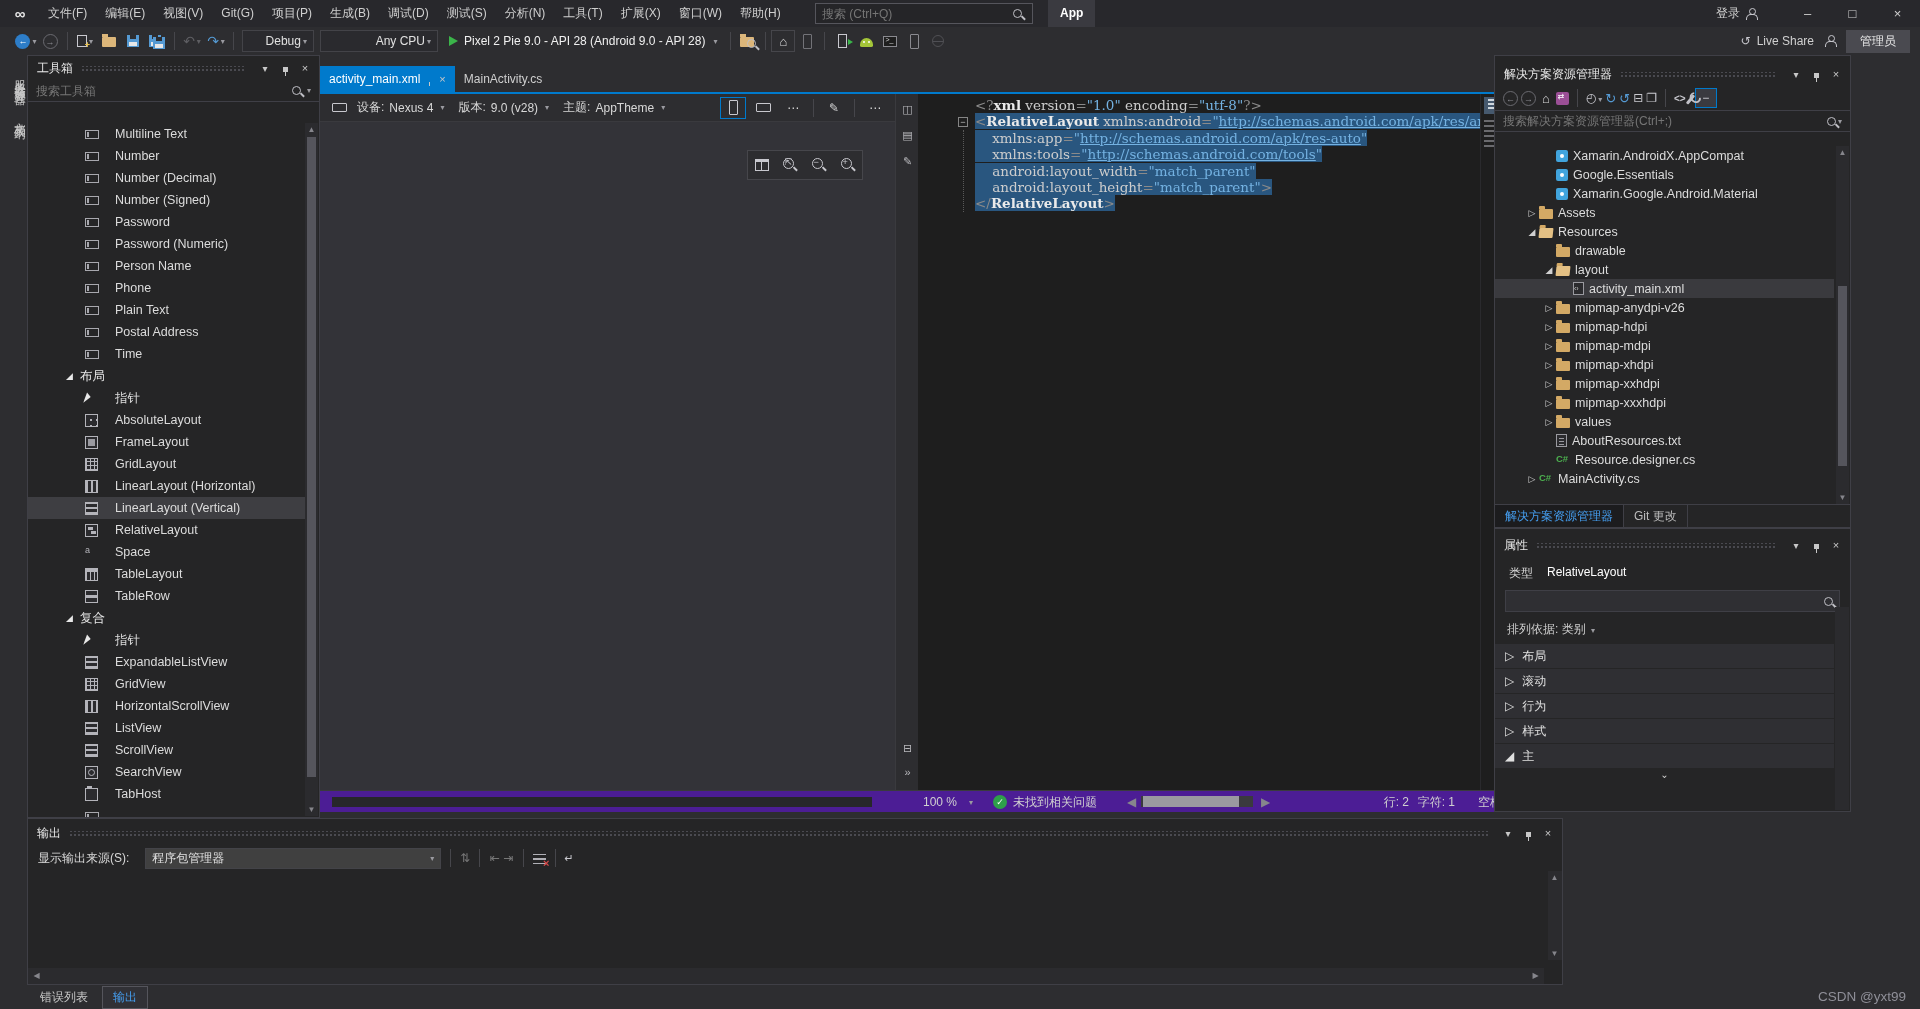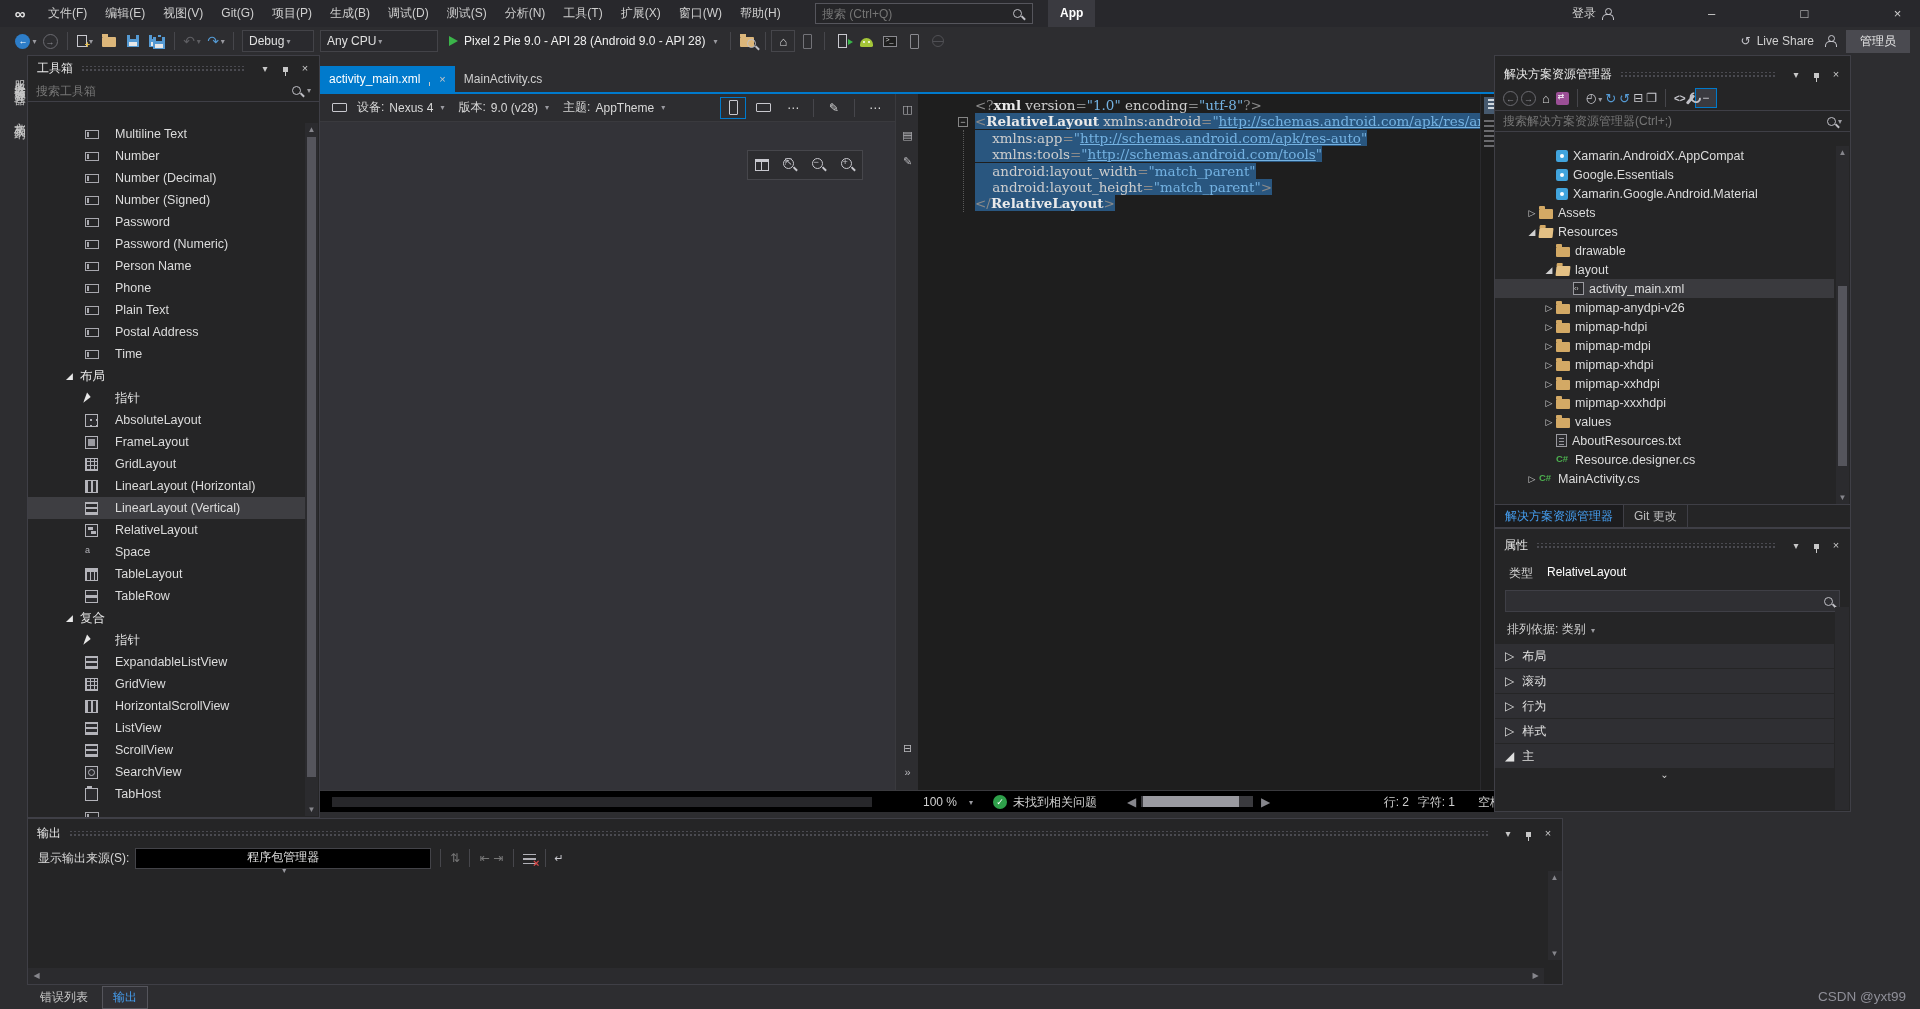--- a/index.html
+++ b/index.html
@@ -7,30 +7,30 @@
     font-family:"Liberation Sans","DejaVu Sans",sans-serif; font-size:12px; color:#d0d0d0; }
   .app { position:relative; width:1920px; height:1009px; background:#2d2d30; }
 
   
   .titlebar { position:absolute; top:0; left:0; width:1920px; height:27px; background:#28282c; display:flex; align-items:center; }
   .vslogo { width:22px; height:18px; margin:0 8px 0 9px; color:#e8e8e8; font-size:15px; font-weight:bold; line-height:18px; text-align:center; }
   .menu-item { padding:0 9px; height:27px; line-height:27px; color:#cfcfcf; cursor:default; }
   .tb-search { position:absolute; left:815px; top:3px; width:218px; height:21px; background:#252528; border:1px solid #55555c; display:flex; align-items:center; }
   .tb-search input { flex:1; background:transparent; border:none; outline:none; color:#8a8a90; font-size:12px; padding:0 6px; font-family:inherit; }
   .sln-badge { position:absolute; left:1048px; top:0; height:27px; padding:0 12px; background:#3a3a40; color:#ffffff; font-weight:bold; line-height:27px; }
-  .tb-right { position:absolute; right:0; top:0; height:27px; display:flex; align-items:center;gap:48px; }
+  .tb-right { position:absolute; right:0; top:0; height:27px; display:flex; align-items:center; }
   .signin { display:flex; align-items:center; gap:5px; margin-right:28px; color:#cfcfcf; }
   .winbtn { width:45px; height:27px; text-align:center; line-height:27px; color:#d0d0d0; font-size:13px; }
 
   
   .toolbar { position:absolute; top:27px; left:0; width:1920px; height:28px; background:#2d2d30; display:flex; align-items:center; padding-left:14px; }
   .tbtn { height:22px; min-width:22px; display:flex; align-items:center; justify-content:center; margin:0 1px; position:relative; }
   .tsep { width:1px; height:18px; background:#46464b; margin:0 5px; }
   .ddarrow { font-size:8px; color:#9a9aa0; margin-left:2px; }
-  .combo { height:22px; background:#2a2a2e; border:1px solid #434348; display:flex; align-items:center; justify-content:flex-start; padding:0 6px; color:#e0e0e0; margin:0 3px; }
+  .combo { height:22px; background:#2a2a2e; border:1px solid #434348; display:flex; align-items:center; justify-content:flex-end; padding:0 6px; color:#e0e0e0; margin:0 3px; }
   .runbtn { display:flex; align-items:center; gap:6px; padding:0 8px; color:#f0f0f0; }
   .play { width:0; height:0; border-left:9px solid #3bb54a; border-top:5.5px solid transparent; border-bottom:5.5px solid transparent; }
   .toolbar-right { position:absolute; right:10px; top:27px; height:28px; display:flex; align-items:center; gap:10px; }
   .admin-badge { background:#4a4a50; color:#e8e8e8; padding:3px 14px; }
 
   
   .leftstrip { position:absolute; left:0; top:55px; width:27px; height:930px; background:#2d2d30; }
   .vtab { writing-mode:vertical-rl; color:#c8c8c8; font-size:11.5px; letter-spacing:2px; padding:10px 0; margin:6px auto; width:27px; text-align:center; }
 
   
@@ -81,21 +81,21 @@
   .code-line .sel { background:#29567f; }
   .c-d { color:#8a8a8a; } .c-n { color:#eaeaea; font-weight:bold; } .c-a { color:#cdcdcd; }
   .c-v { color:#74b2e2; } .c-u { color:#74b2e2; text-decoration:underline; }
   .foldbox { position:absolute; left:40px; top:23px; width:10px; height:10px; border:1px solid #858585; color:#c0c0c0; font-size:9px; line-height:8px; text-align:center; background:#1e1e1e; z-index:3; }
   .foldguide { position:absolute; left:45px; top:36px; height:82px; border-left:1px dotted #5a5a5a; }
   .minimap { position:absolute; right:0; top:0; width:83px; height:100%; background:#1e1e1e; border-left:1px solid #2a2a2d; }
   .mm-sel { position:absolute; left:3px; top:3px; width:66px; height:17px; background:#46596e; }
   .mm-sel i { display:block; height:2px; margin:2px 4px 0 4px; background:#cfd7de; }
   .mm-line { position:absolute; left:3px; height:2px; background:#6a6a6e; }
 
-  .estatus { position:absolute; left:0; top:735px; width:100%; height:22px; background:#000000; border-top:1px solid #3a3a3e; }
+  .estatus { position:absolute; left:0; top:735px; width:100%; height:22px; background:#4c1d95; border-top:1px solid #3a3a3e; }
   .dhtrack { position:absolute; left:12px; top:6px; width:540px; height:10px; background:#27272a; }
   .xstatus { position:absolute; left:575px; right:0; top:0; height:22px; color:#d0d0d0; }
   .xs { position:absolute; top:0; line-height:22px; }
   .gcheck { position:absolute; top:4px; width:14px; height:14px; border-radius:50%; background:#2ea04a; color:#fff; font-size:9px; line-height:14px; text-align:center; }
   .hthumb { position:absolute; top:5px; height:11px; background:#9a9aa0; }
 
   
   .rightpanel { position:absolute; left:1494px; top:55px; width:357px; height:930px; }
   .slnx { position:absolute; left:0; top:0; width:357px; height:473px; background:#252526; border:1px solid #3f3f46; }
   .slntools { display:flex; align-items:center; height:24px; padding-left:8px; gap:3px; }
@@ -115,21 +115,21 @@
   .prop-sec { height:24px; margin-bottom:1px; background:#2f2f33; display:flex; align-items:center; padding-left:10px; gap:8px; color:#e0e0e0; margin-right:16px; }
   .prop-id { height:26px; display:flex; align-items:center; padding-left:24px; color:#d0d0d0; margin-right:16px; }
   .prop-id input { margin-left:86px; width:176px; height:18px; background:#2d2d30; border:1px solid #46464b; color:#e0e0e0; outline:none; }
   .idbox { width:9px; height:9px; border:1px solid #9a9aa0; margin-left:6px; }
   .prop-chev { text-align:center; color:#d0d0d0; font-size:10px; margin-right:16px; }
   .ptrack { position:absolute; right:1px; top:78px; bottom:1px; width:14px; background:#2b2b2e; }
 
   
   .output { position:absolute; left:27px; top:818px; width:1536px; height:167px; background:#252526; border:1px solid #3f3f46; }
   .out-combo-row { display:flex; align-items:center; height:26px; padding-left:10px; gap:4px; color:#d8d8d8; }
-  .out-combo { width:296px; height:21px; background:#000000; border:1px solid #434348; display:flex; align-items:center; justify-content:space-between; padding:0 6px; margin-left:2px; color:#e0e0e0;flex-direction:column; }
+  .out-combo { width:296px; height:21px; background:#404040; border:1px solid #434348; display:flex; align-items:center; justify-content:space-between; padding:0 6px; margin-left:12px; color:#e0e0e0; }
   .console { position:absolute; left:4px; top:52px; right:18px; bottom:24px; background:#252526; font-family:"DejaVu Serif","Liberation Serif",serif; font-size:13px; color:#c8c8c8; line-height:18px; padding-left:12px; white-space:pre; }
   .out-hscroll { position:absolute; left:0; bottom:0; right:18px; height:16px; background:#2b2b2e; }
   .out-vscroll { position:absolute; right:0; top:52px; bottom:24px; width:14px; background:#2b2b2e; }
 
   
   .bottombar { position:absolute; left:0; top:985px; width:1920px; height:24px; background:#2d2d30; display:flex; align-items:center; padding-left:30px; gap:4px; }
   .btab { padding:2px 10px; color:#c8c8c8; }
   .btab.active { color:#459ef0; border:1px solid #55555c; background:#313136; }
   .watermark { position:absolute; right:14px; top:989px; color:#8f8f98; font-size:13.5px; }
 

